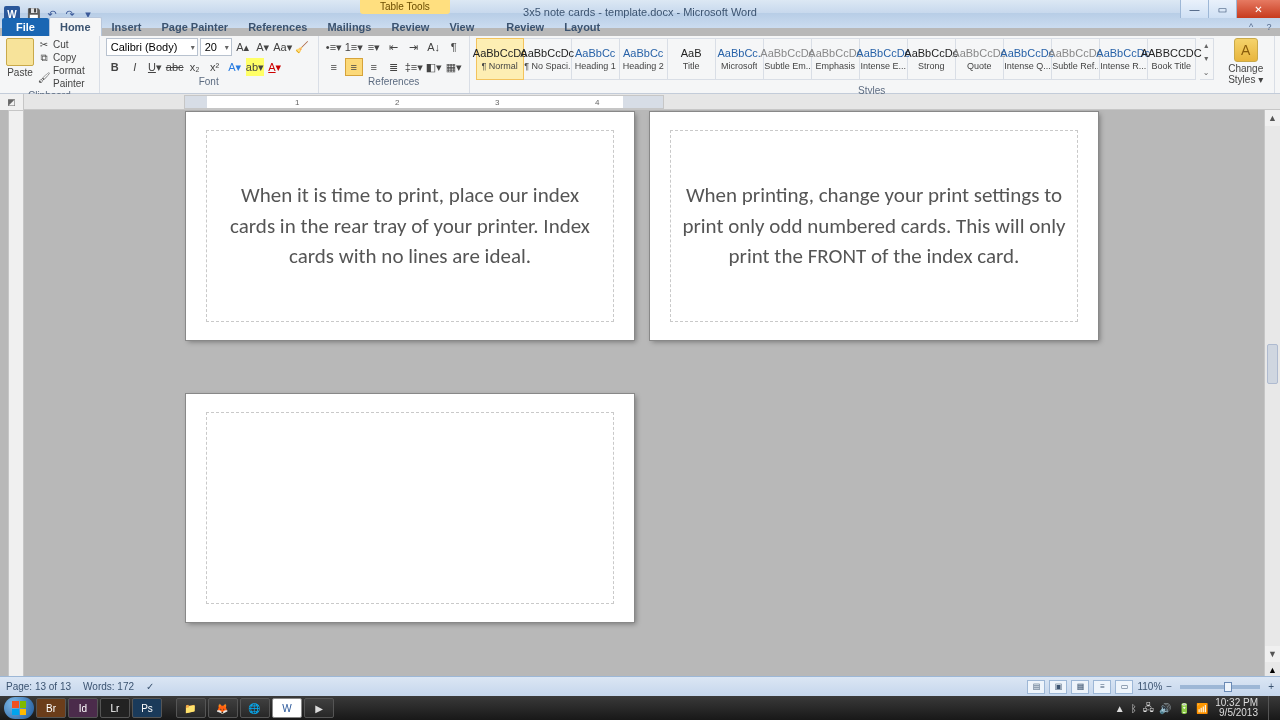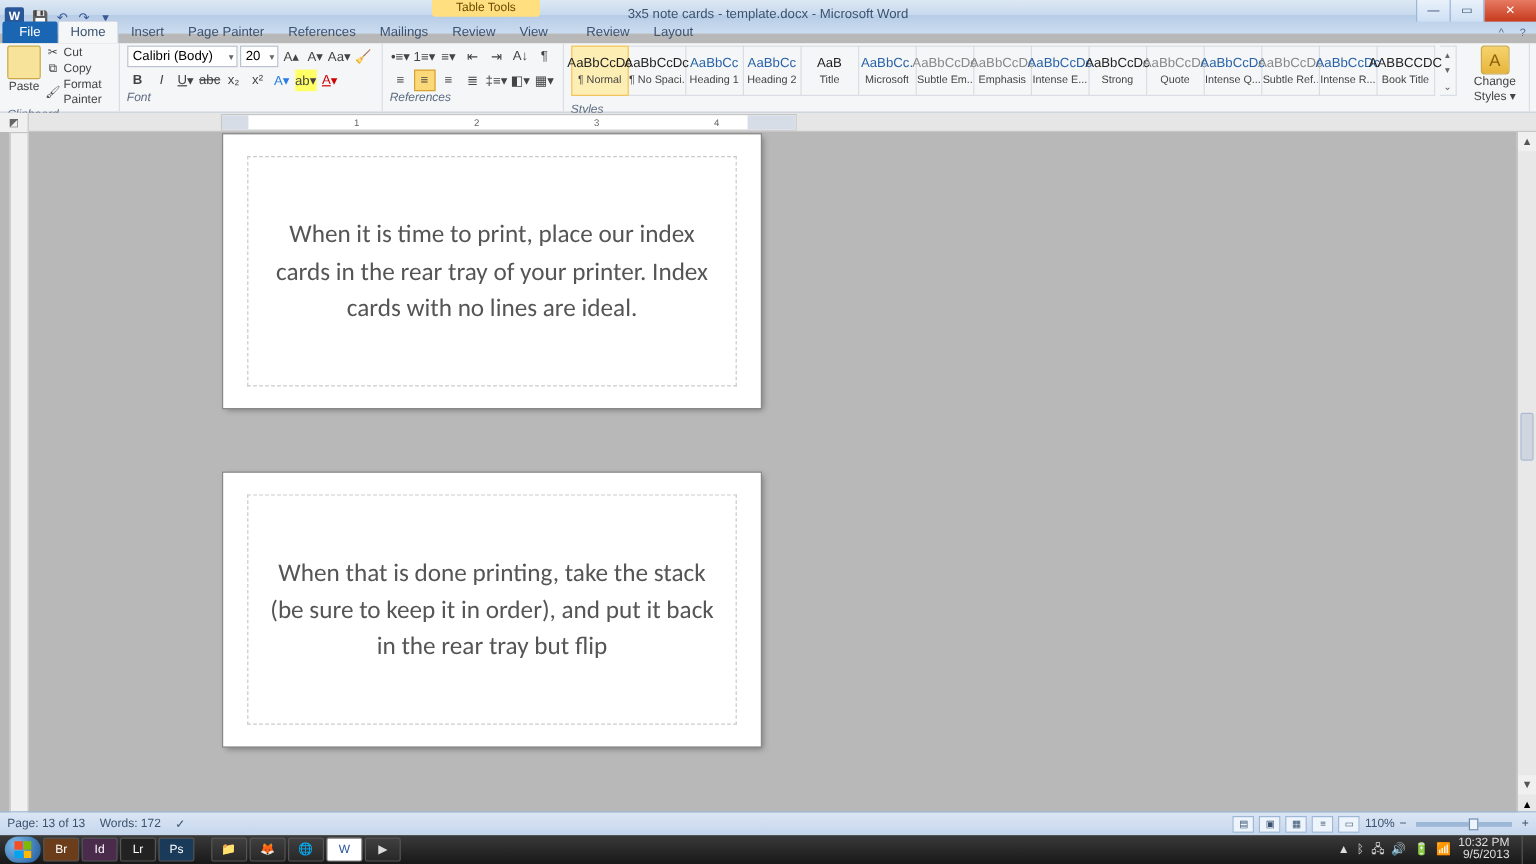--- a/index.html
+++ b/index.html
@@ -12,30 +12,30 @@
 .qat span { width:16px; height:16px; display:flex; align-items:center; justify-content:center; color:#3b5998; font-size:11px;}
 .titlebar .tabletools { position:absolute; left:360px; top:0; height:14px; padding:0 20px; background:#ffdf7f; color:#6a4b00; font-size:10px; border-radius:0 0 3px 3px; line-height:13px;}
 .titlebar .doc-title { position:absolute; left:50%; transform:translateX(-50%); color:#3b5370; font-size:11px; top:6px;}
 .winbtns { position:absolute; right:0; top:0; display:flex; height:18px;}
 .winbtns div { width:28px; height:18px; display:flex; align-items:center; justify-content:center; font-size:10px; background:linear-gradient(#e9f1fb,#cfe0f4); border-left:1px solid #9db7d6; color:#30486b;}
 .winbtns .close { background:linear-gradient(#e67a62,#c73a1d); color:#fff; width:44px;}
 .winbtns-lower { position:absolute; right:2px; top:20px; display:flex; gap:0;}
 .winbtns-lower span { width:18px; height:14px; font-size:9px; color:#546a8c; display:flex; align-items:center; justify-content:center;}
 
 
-.tabstrip { position:absolute; top:14px; left:0; height:22px; display:flex; align-items:flex-end; font-size:11px; }
+.tabstrip { position:absolute; top:14px; left:0; height:22px; display:flex; align-items:flex-end; font-size:11px;font-weight:bold; }
 .filetab { background:#1a66b3; color:#fff; padding:3px 14px; border-radius:2px 2px 0 0; margin-left:2px;}
 .tab { padding:3px 10px; color:#3b5370; cursor:default;}
 .tab.active { background:#f5f6f7; border:1px solid #b8c7dc; border-bottom:none; border-radius:2px 2px 0 0; color:#3b5370;}
 .tabstrip .contextual { margin-left:12px;}
 
 
 .ribbon { height:58px; background:#f5f6f7; border-bottom:1px solid #c3ccd9; display:flex; position:absolute; top:36px; left:0; right:0; font-size:11px;}
 .group { border-right:1px solid #d9dee6; padding:2px 6px 0 6px; display:flex; flex-direction:column; justify-content:space-between; position:relative;}
-.group-label { font-size:10px; color:#5c6b80; padding-bottom:6px;font-style:italic;}
+.group-label { text-align:center; font-size:10px; color:#5c6b80; padding-bottom:6px;}
 .group-body { display:flex; align-items:flex-start; gap:4px; flex:1;}
 
 
 .paste-btn { width:36px; text-align:center; font-size:10px; color:#444;}
 .paste-icon { width:28px; height:28px; margin:0 auto 1px; background:#f7e39a; border:1px solid #c9a94a; border-radius:2px; position:relative;}
 .clip-list div { font-size:10px; color:#444; display:flex; align-items:center; gap:3px; line-height:13px;}
 .clip-list .ic { width:12px; height:12px; display:inline-flex; align-items:center; justify-content:center; font-size:10px;}
 
 
 .font-row { display:flex; gap:2px; align-items:center;}
@@ -324,23 +324,26 @@
   </div>
 </div>
 
 <div class="doc-area">
   <div class="vruler"></div>
 
   <div class="card c1">
     <div class="margin"></div>
     <div class="txt">When it is time to print, place our index cards in the rear tray of your printer.  Index cards with no lines are ideal.</div>
   </div>
+  <div class="card c2">
+    <div class="margin"></div>
+    <div class="txt">When printing, change your print settings to print only odd numbered cards.  This will only print the FRONT of the index card.</div>
+  </div>
   <div class="card c3">
     <div class="margin"></div>
-    <div class="txt">When that is done printing, take the stack (be sure to keep it in order), and put it back in the rear tray but flip</div>
   </div>
 </div>
 
 <div class="vscroll">
   <div class="arr up">▲</div>
   <div class="thumb"></div>
   <div class="arr dn">▼</div>
   <div class="pg up">▲</div>
   <div class="pg dn">▼</div>
 </div>

